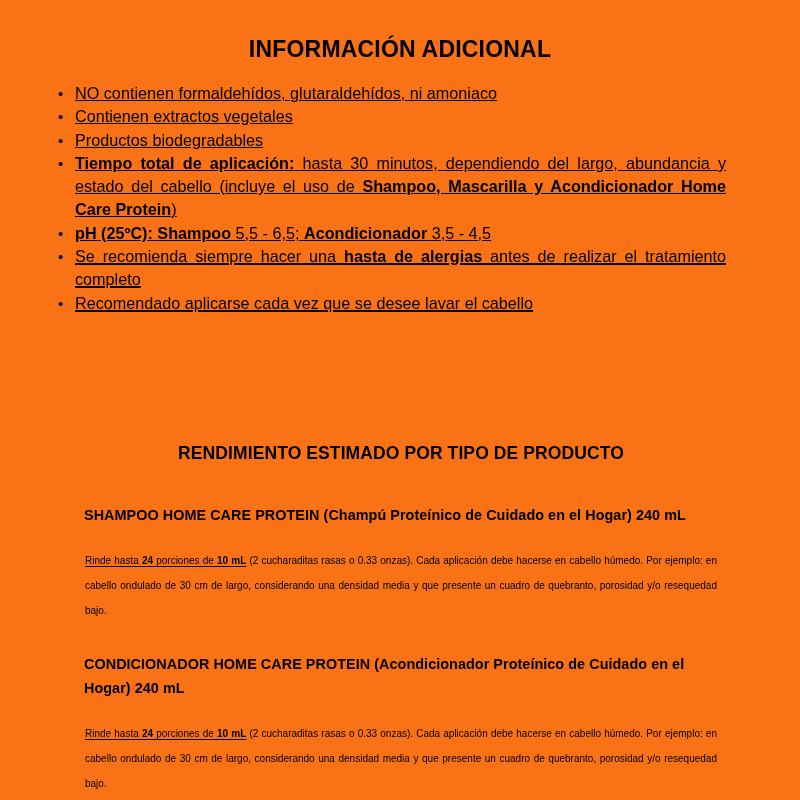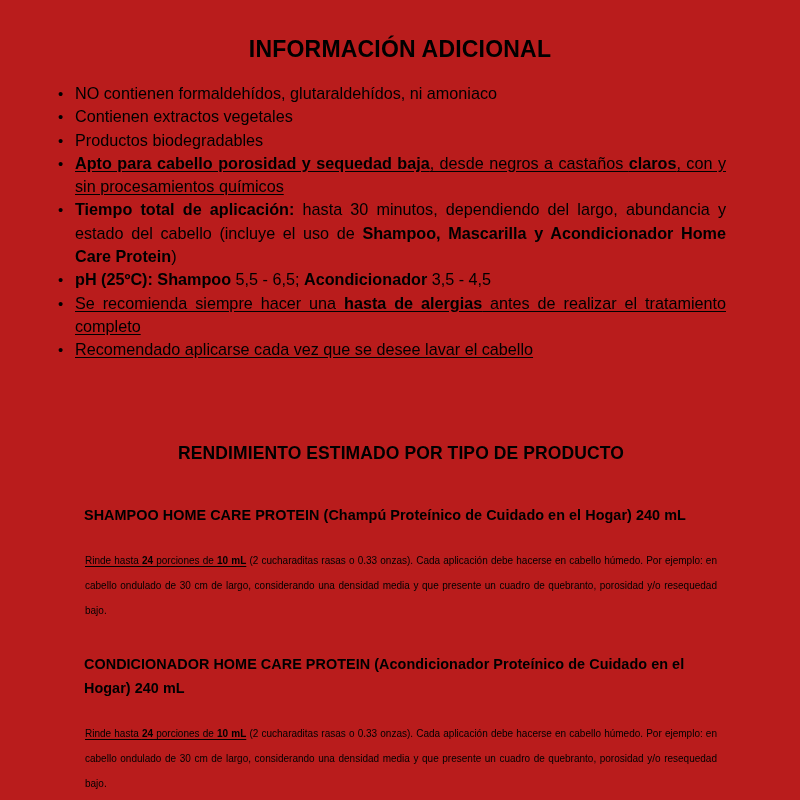--- a/index.html
+++ b/index.html
@@ -14,21 +14,21 @@
     color: #000000;
     -webkit-font-smoothing: antialiased;
   }
 
   .page {
     position: relative;
     width: 800px;
     height: 800px;
     box-sizing: border-box;
     overflow: hidden;
-    background: #b91c1c;
+    background: #f97316;
   }
 
   
   .doc-title {
     text-align: center;
     font-size: 23px;
     font-weight: bold;
     letter-spacing: 0.2px;
     margin: 0;
     padding: 37px 0 0 0;
@@ -56,20 +56,21 @@
     width: 684px;
   }
   .bullet-list li {
     position: relative;
     padding-left: 17px;
     margin: 0 16px 0 0;
     font-size: 16.2px;
     line-height: 23.3px;
     text-align: justify;
     text-justify: inter-word;
+    text-decoration: underline;
   }
   .bullet-list li::before {
     content: "•";
     position: absolute;
     left: 0;
     top: 0;
     font-size: 15px;
     line-height: 23.3px;
   }
   
@@ -125,23 +126,20 @@
 
     <li>
       <span class="txt">Contienen extractos vegetales</span>
     </li>
 
     <li>
       <span class="txt">Productos biodegradables</span>
     </li>
 
 
-    <li>
-      <span class="txt"><span class="bu">Apto para cabello porosidad y sequedad baja</span><span class="u">, desde negros a castaños </span><span class="bu">claros</span><span class="u">, con y sin procesamientos químicos</span></span>
-    </li>
 
     <li>
       <span class="txt"><span class="b">Tiempo total de aplicación:</span><span> hasta 30 minutos, dependiendo del largo, abundancia y estado del cabello (incluye el uso de </span><span class="b">Shampoo, Mascarilla y Acondicionador Home Care Protein</span><span>)</span></span>
     </li>
 
     <li>
       <span class="txt"><span class="b">pH (25ºC):</span><span> </span><span class="b">Shampoo</span><span> 5,5 - 6,5; </span><span class="b">Acondicionador</span><span> 3,5 - 4,5</span></span>
     </li>
 
     <li>

